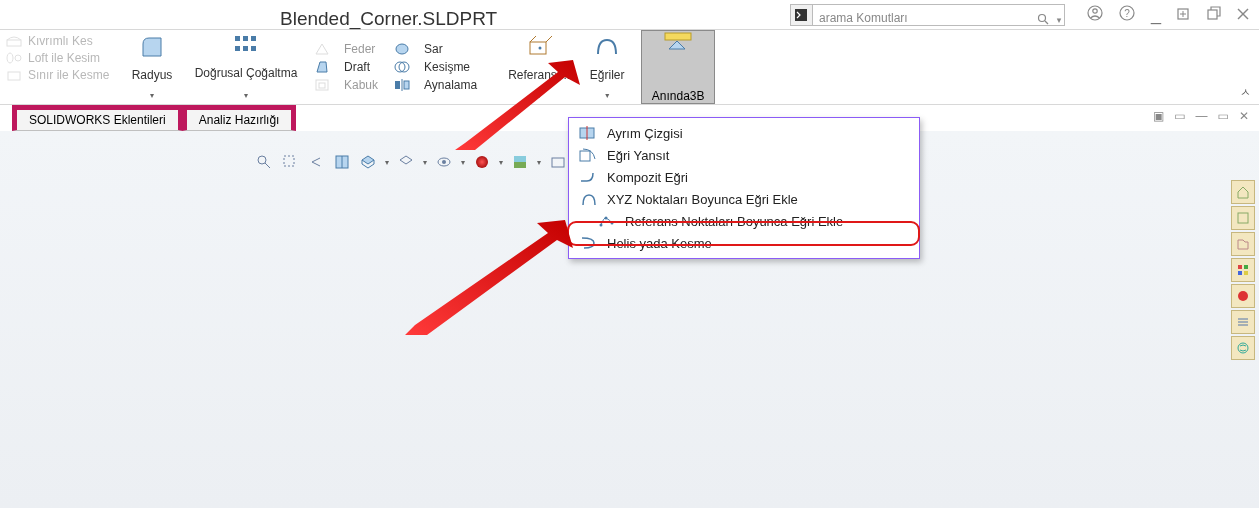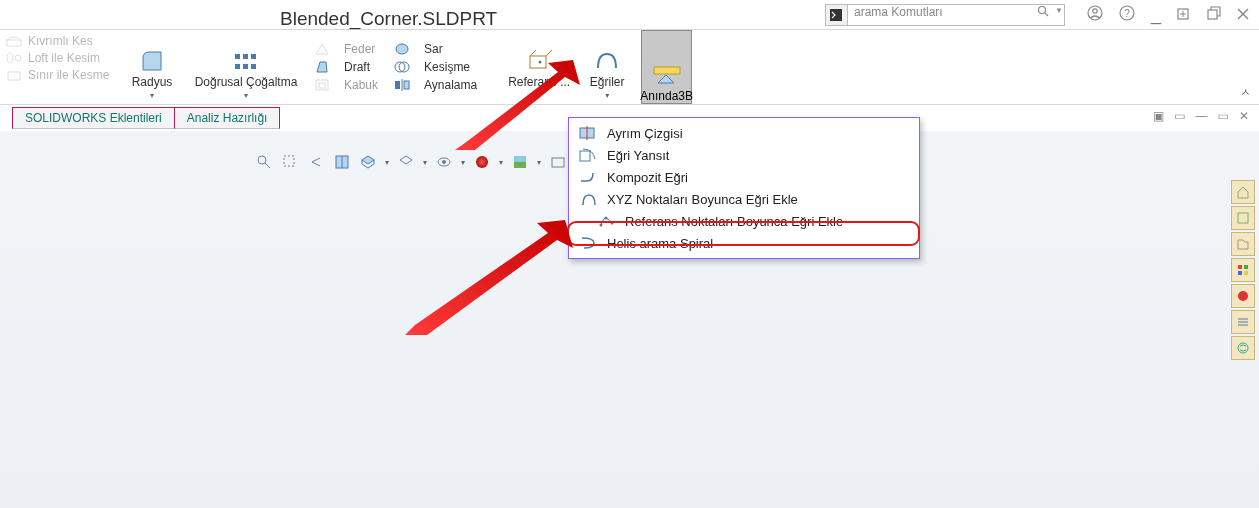--- a/index.html
+++ b/index.html
@@ -1,40 +1,40 @@
 <!DOCTYPE html>
 <html><head>
 <meta charset="utf-8">
 <style>
   * { box-sizing: border-box; font-family: "Segoe UI", Tahoma, sans-serif; }
   html,body { margin:0; padding:0; width:1259px; height:508px; background:#fff; overflow:hidden; }
   .titlebar { height:30px; display:flex; align-items:center; border-bottom:1px solid #d8d8d8; background:#fff; }
   .title-left { width:280px; }
   .title-center { flex:0 0 auto; width:200px; text-align:center; font-size:19px; color:#333;margin-top:30px; }
   .title-spacer { flex:1; }
-  .search-box { display:flex; align-items:flex-start; border:1px solid #bbb; height:22px; width:240px; margin-right:12px; }
+  .search-box { display:flex; align-items:flex-end; border:1px solid #bbb; height:22px; width:275px; margin-right:12px; }
   .search-icon-box { width:22px; height:20px; display:flex; align-items:center; justify-content:center; border-right:1px solid #bbb; background:#f0f0f0; }
   .search-input { flex:1; border:none; outline:none; font-size:12px; padding:0 6px; color:#888; background:transparent; }
   .search-input::placeholder { color:#888; }
   .search-mag { width:22px; display:flex; align-items:center; justify-content:center; color:#888; font-size:12px; }
   .title-icons { display:flex; align-items:center; gap:16px; padding:0 10px; color:#777; }
   .title-icons .ico { font-size:15px; cursor:default; }
   .ribbon { height:75px; background:#fff; border-bottom:1px solid #d8d8d8; display:flex; align-items:stretch; position:relative; }
   .ribbon-leftcol { width:118px; padding:4px 6px; font-size:12px; color:#b8b8b8; display:flex; flex-direction:column; gap:3px; }
   .ribbon-leftcol .row { display:flex; align-items:center; gap:6px; }
   .ribbon-leftcol svg { opacity:0.45; }
-  .big-btn { display:flex; flex-direction:column; align-items:center; justify-content:flex-end; width:68px; padding:4px 2px; font-size:12px; color:#333; text-align:center; gap:2px; }
+  .big-btn { display:flex; flex-direction:column; align-items:center; justify-content:space-between; width:68px; padding:4px 2px; font-size:12px; color:#333; text-align:center; gap:2px; }
   .big-btn .lbl { line-height:1.1; }
   .big-btn .caret { font-size:8px; color:#666; }
   .mid-col { display:flex; flex-direction:column; justify-content:center; gap:4px; padding:4px 8px; font-size:12px; color:#333; }
   .mid-col .row { display:flex; align-items:center; gap:14px; white-space:nowrap; }
-  .active-btn { background:#c8c8c8; border:1px solid #8a8a8a; display:flex; flex-direction:column; align-items:center; justify-content:flex-end; width:51px; font-size:12px; }
+  .active-btn { background:#c8c8c8; border:1px solid #8a8a8a; display:flex; flex-direction:column; align-items:center; justify-content:space-between; width:74px; font-size:12px; }
   .expand-caret { position:absolute; right:8px; bottom:4px; font-size:11px; color:#555; }
   .tabs-row { height:26px; background:#fff; display:flex; align-items:center; padding-left:12px; position:relative; }
-  .tab { border:1px solid #be185d; border-bottom:1px solid #c0c0c0; background:#f4f4f4; padding:3px 12px; font-size:12px; color:#0f766e; margin-right:-1px; }
+  .tab { border:5px solid #be185d; border-bottom:1px solid #c0c0c0; background:#f4f4f4; padding:3px 12px; font-size:12px; color:#000000; margin-right:-1px; }
   .tabs-right-icons { position:absolute; right:10px; top:4px; display:flex; gap:10px; color:#888; font-size:12px; }
   .view-toolbar { position:absolute; top:153px; left:255px; display:flex; align-items:center; gap:8px; color:#6a7fa0; }
   .view-toolbar .ti { width:18px; height:18px; display:flex; align-items:center; justify-content:center; }
   .dropdown { position:absolute; top:117px; left:568px; width:352px; background:#fff; border:1px solid #8b5cf6; box-shadow:2px 3px 6px rgba(0,0,0,0.25); padding:4px 0; }
   .dd-item { display:flex; align-items:center; gap:10px; padding:3px 10px; font-size:13px; color:#222; }
   .dd-item.hover { background:#fff;padding-left:28px; }
   .highlight-box { position:absolute; border:2.5px solid #e01818; border-radius:9px; pointer-events:none; }
   .arrow-svg { position:absolute; pointer-events:none; }
   .side-rail { position:absolute; right:4px; top:180px; width:24px; display:flex; flex-direction:column; gap:2px; }
   .side-rail .cell { width:24px; height:24px; background:#f3e7c0; border:1px solid #c7b77e; display:flex; align-items:center; justify-content:center; }
@@ -340,21 +340,21 @@
         <circle cx="9" cy="5" r="1.5" fill="#4a7ca8"></circle>
         <circle cx="15" cy="10" r="1.5" fill="#4a7ca8"></circle>
         <path d="M4 12 Q7 4 9 5 Q13 7 15 10" stroke="#4a7ca8" fill="none"></path>
       </svg>
     <span>Referans Noktaları Boyunca Eğri Ekle</span>
   </div>
   <div class="dd-item">
     <svg width="18" height="16">
         <path d="M3 3 Q15 3 15 8 Q15 13 5 13" stroke="#4a7ca8" fill="none" stroke-width="1.5"></path>
       </svg>
-    <span>Helis arama Spiral</span>
+    <span>Helis yada Kesme</span>
   </div>
 </div>
 
 <div class="highlight-box" style="top:221px; left:567px; width:353px; height:25px;"></div>
 
 <svg class="arrow-svg" style="top:55px; left:445px;" width="140" height="100">
   <defs>
       <linearGradient id="ag1" x1="0" y1="1" x2="1" y2="0">
         <stop offset="0" stop-color="#ff3a3a"></stop>
         <stop offset="1" stop-color="#c40000"></stop>

